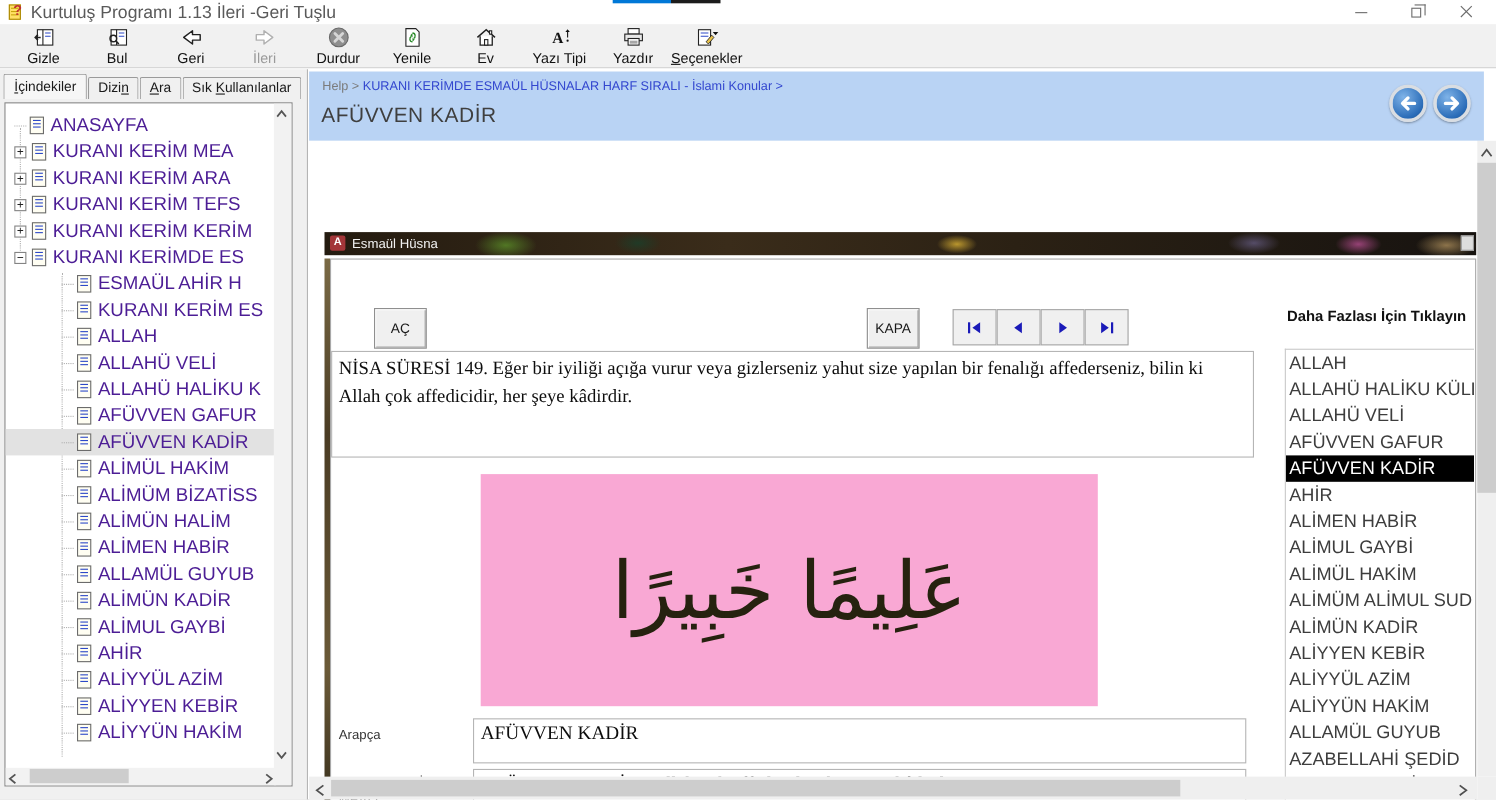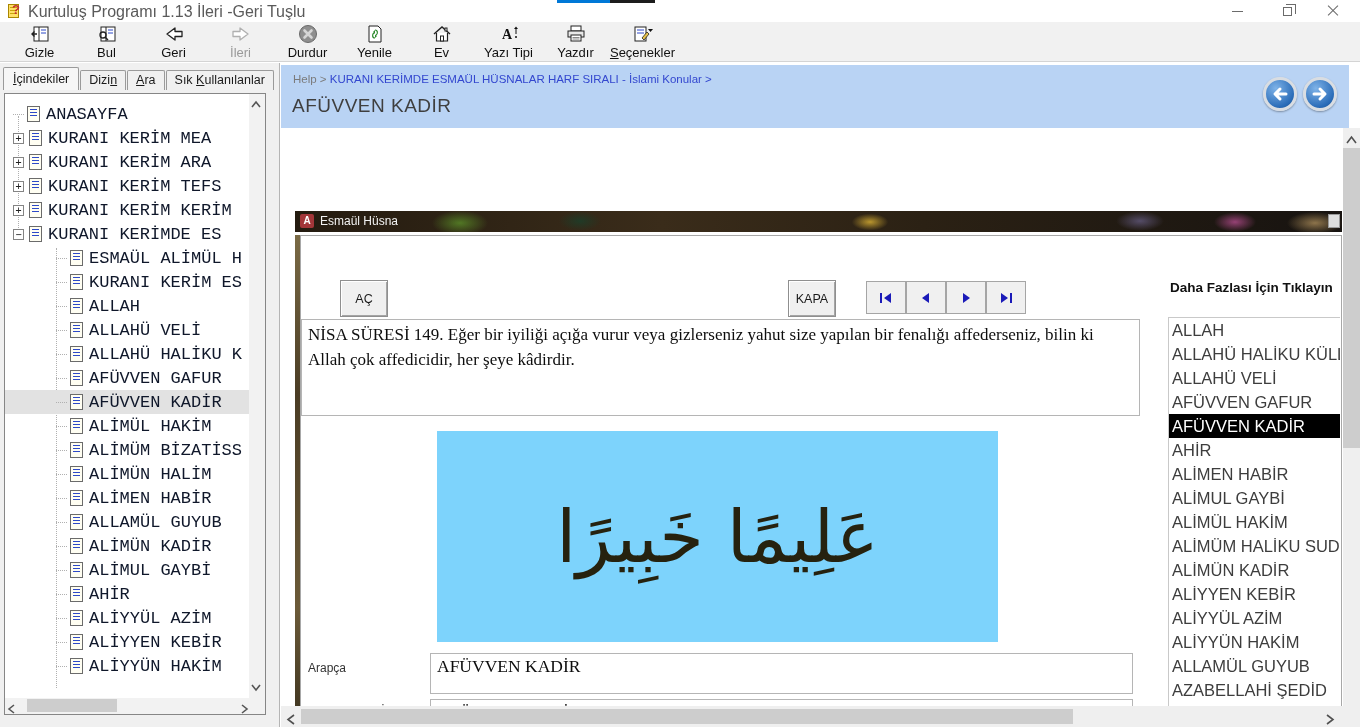--- a/index.html
+++ b/index.html
@@ -53,21 +53,21 @@
   #child-vline { left:51px; top:154px; height:440px; }
   .trow { position:relative; display:flex; align-items:center; height:24px; white-space:nowrap; overflow:hidden; }
   .trow.lv0 { padding-left:8px; } .trow.lv1 { padding-left:51px; }
   .stub { width:11px; border-top:1px dotted #b0b0b0; margin-right:3px; flex:none; }
   .expbox { flex:none; width:11px; height:11px; border:1px solid #848484; background:#fff; margin-right:5px;
             font-size:10px; line-height:9px; text-align:center; color:#222;
             font-family:"DejaVu Sans Mono", monospace; }
   .docicon { flex:none; position:relative; width:13px; height:16px; background:#fffef2; border:1px solid #6b6b6b;
              margin-right:6px; }
   .docicon i { display:block; height:1px; background:#2d49c8; margin:2px 2px 0 2px; }
-  .tlabel { font-family:Liberation Mono, monospace; font-size:17px; color:#0f172a; }
+  .tlabel { font-family:Liberation Sans, sans-serif; font-size:17px; color:#4c1d95; }
   .trow.sel { background:#e2e2e2; }
   #tree-vscroll { position:absolute; right:0; top:0; width:16px; height:620px; background:#f2f2f2; }
   #tree-vscroll .up { position:absolute; top:2px; left:2px; }
   #tree-vscroll .dn { position:absolute; bottom:18px; left:2px; }
   #tree-hscroll { position:absolute; left:0; bottom:0; width:246px; height:16px; background:#f2f2f2; }
   #tree-hscroll .lt { position:absolute; left:2px; top:2px; }
   #tree-hscroll .rt { position:absolute; right:2px; top:2px; }
   #tree-hthumb { position:absolute; left:22px; top:1px; width:90px; height:13px; background:#cdcdcd; }
 
   
@@ -109,21 +109,21 @@
   #open-button { left:59px; top:152px; width:48px; height:37px; }
   #close-record-button { left:507px; top:152px; width:48px; height:37px; }
   .recbtn { position:absolute; top:153px; width:40px; height:33px; background:#f0f0f0;
             border:1px solid #a5a5a5; display:flex; align-items:center; justify-content:center; }
   #first-record-button { left:585px; } #prev-record-button { left:625px; }
   #next-record-button { left:665px; } #last-record-button { left:705px; }
 
   #verse-box { position:absolute; left:20px; top:191px; width:839px; height:97px; border:1px solid #b5b5b5;
       background:#fff; font-family:"Liberation Serif", serif; font-size:17px; color:#0d0d0d;
       padding:3px 6px; line-height:1.45; }
-  #arabic-panel { position:absolute; left:156px; top:303px; width:561px; height:211px; background:#7dd3fc;
+  #arabic-panel { position:absolute; left:156px; top:303px; width:561px; height:211px; background:#f9a8d4;
       display:flex; align-items:center; justify-content:center; }
   #arabic-text { direction:rtl; font-family:"DejaVu Sans", sans-serif; font-size:72px; color:#26220f; }
 
   .fieldlabel { position:absolute; left:27px; width:115px; font-size:12px; color:#333; line-height:1.3; }
   #field-label-0 { top:533px; } #field-label-1 { top:576px; }
   .fieldbox { position:absolute; left:149px; width:703px; border:1px solid #b5b5b5; background:#fff;
       font-family:"Liberation Serif", serif; font-size:17.5px; color:#0d0d0d; padding:2px 6px; }
   #field-box-0 { top:525px; height:41px; } #field-box-1 { top:571px; height:68px; }
 
   
@@ -348,21 +348,21 @@
             </span>
             <span class="tlabel">KURANI KERİMDE ES</span>
           </div>
           <div class="trow lv1">
             <span class="stub"></span>
             <span class="docicon">
               <i></i>
               <i></i>
               <i></i>
             </span>
-            <span class="tlabel">ESMAÜL ALİMÜL H</span>
+            <span class="tlabel">ESMAÜL AHİR H</span>
           </div>
           <div class="trow lv1">
             <span class="stub"></span>
             <span class="docicon">
               <i></i>
               <i></i>
               <i></i>
             </span>
             <span class="tlabel">KURANI KERİM ES</span>
           </div>
@@ -599,21 +599,21 @@
       <div id="sidebar-list">
           <div class="sitem">ALLAH</div>
           <div class="sitem">ALLAHÜ HALİKU KÜLL</div>
           <div class="sitem">ALLAHÜ VELİ</div>
           <div class="sitem">AFÜVVEN GAFUR</div>
           <div class="sitem sel">AFÜVVEN KADİR</div>
           <div class="sitem">AHİR</div>
           <div class="sitem">ALİMEN HABİR</div>
           <div class="sitem">ALİMUL GAYBİ</div>
           <div class="sitem">ALİMÜL HAKİM</div>
-          <div class="sitem">ALİMÜM HALİKU SUD</div>
+          <div class="sitem">ALİMÜM ALİMUL SUD</div>
           <div class="sitem">ALİMÜN KADİR</div>
           <div class="sitem">ALİYYEN KEBİR</div>
           <div class="sitem">ALİYYÜL AZİM</div>
           <div class="sitem">ALİYYÜN HAKİM</div>
           <div class="sitem">ALLAMÜL GUYUB</div>
           <div class="sitem">AZABELLAHİ ŞEDİD</div>
           <div class="sitem">AZABI LE ŞEDİD</div>
         </div>
 
     </div>

